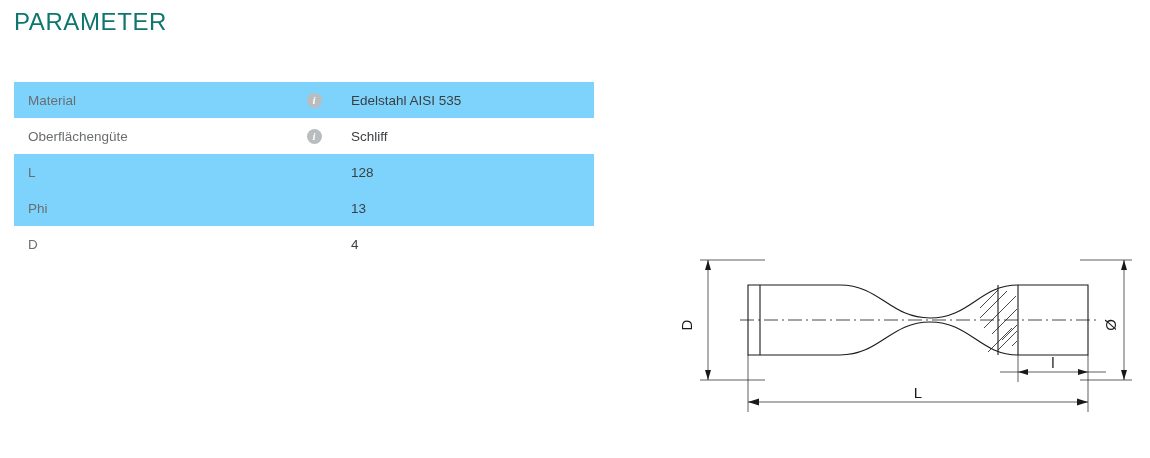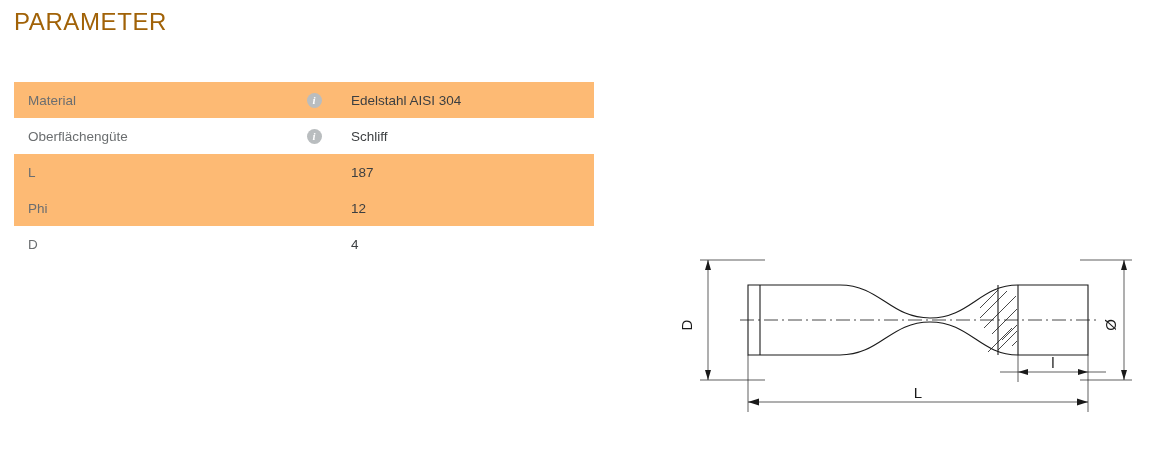--- a/index.html
+++ b/index.html
@@ -20,31 +20,31 @@
     width: 1150px;
     height: 458px;
   }
   .page-title {
     position: absolute;
     left: 14px;
     top: 8px;
     font-size: 24px;
     font-weight: 400;
     letter-spacing: 0.6px;
-    color: #a16207;
+    color: #0f766e;
   }
   .param-table {
     position: absolute;
     left: 14px;
     top: 82px;
     width: 580px;
     border-collapse: collapse;
   }
   .param-table tr.alt td {
-    background: #fdba74;
+    background: #7dd3fc;
   }
   .param-table td {
     height: 36px;
     font-size: 13.5px;
     color: #55585a;
     vertical-align: middle;
     padding: 0;
   }
   .param-table td.label {
     width: 265px;
@@ -95,42 +95,42 @@
 
   <div class="page-title">PARAMETER</div>
 
   <table class="param-table">
     <tbody>
       <tr class="alt">
         <td class="label">Material</td>
         <td class="info">
           <span class="info-icon">i</span>
         </td>
-        <td class="value">Edelstahl AISI 304</td>
+        <td class="value">Edelstahl AISI 535</td>
       </tr>
       <tr>
         <td class="label">Oberflächengüte</td>
         <td class="info">
           <span class="info-icon">i</span>
         </td>
         <td class="value">Schliff</td>
       </tr>
       <tr class="alt">
         <td class="label">L</td>
         <td class="info">
           <span class="info-icon hidden">i</span>
         </td>
-        <td class="value">187</td>
+        <td class="value">128</td>
       </tr>
       <tr class="alt">
         <td class="label">Phi</td>
         <td class="info">
           <span class="info-icon hidden">i</span>
         </td>
-        <td class="value">12</td>
+        <td class="value">13</td>
       </tr>
       <tr>
         <td class="label">D</td>
         <td class="info">
           <span class="info-icon hidden">i</span>
         </td>
         <td class="value">4</td>
       </tr>
     </tbody>
   </table>

